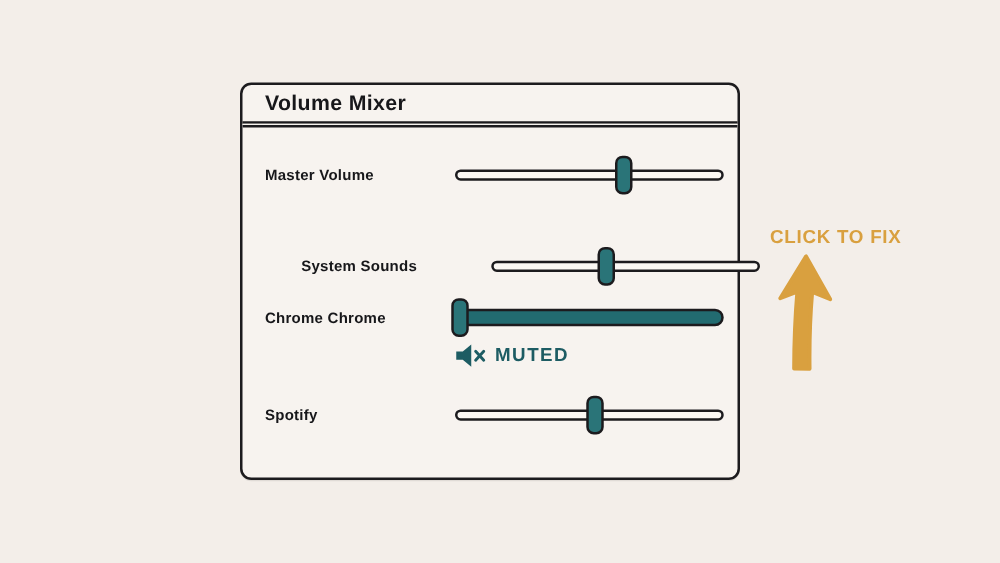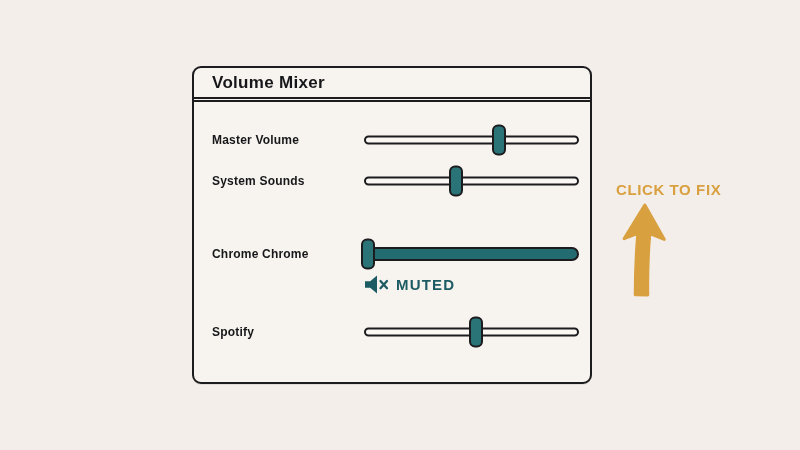--- a/index.html
+++ b/index.html
@@ -41,21 +41,21 @@
   .window-body { position: relative; height: 279px; }
 
   
   .mixer-row {
     position: absolute;
     left: 0; width: 100%; height: 36px;
     display: flex; align-items: center;
     padding-left: 18px;
   }
   .row-0 { top: 20px; }
-  .row-1 { top: 61px; }
+  .row-1 { top: 93px; margin-left: 29px; }
   .row-2 { top: 134px; }
   .row-3 { top: 212px; }
   .row-label {
     font-size: 12px; font-weight: 600;
     color: #17171a;
     letter-spacing: .2px;
   }
 
   
   .slider {

